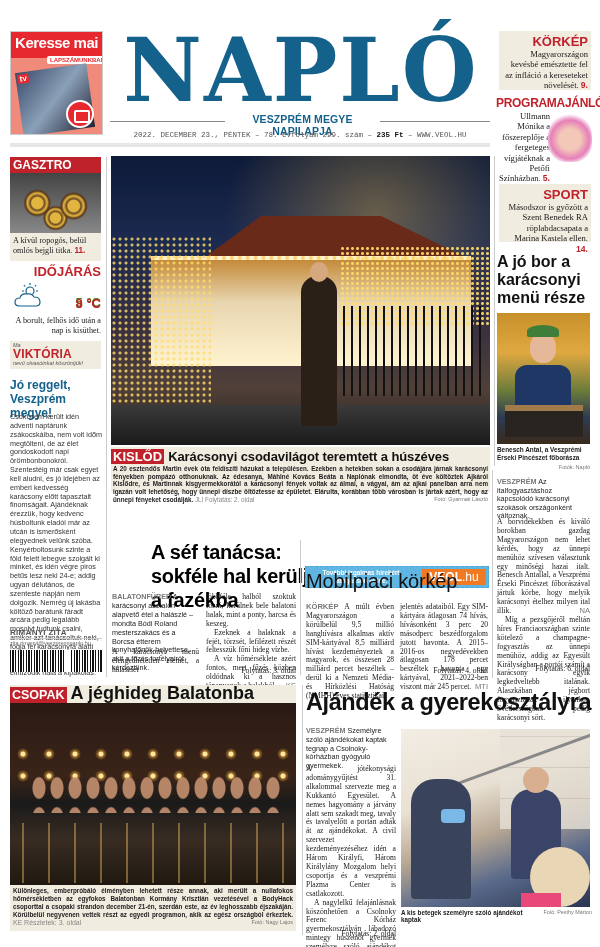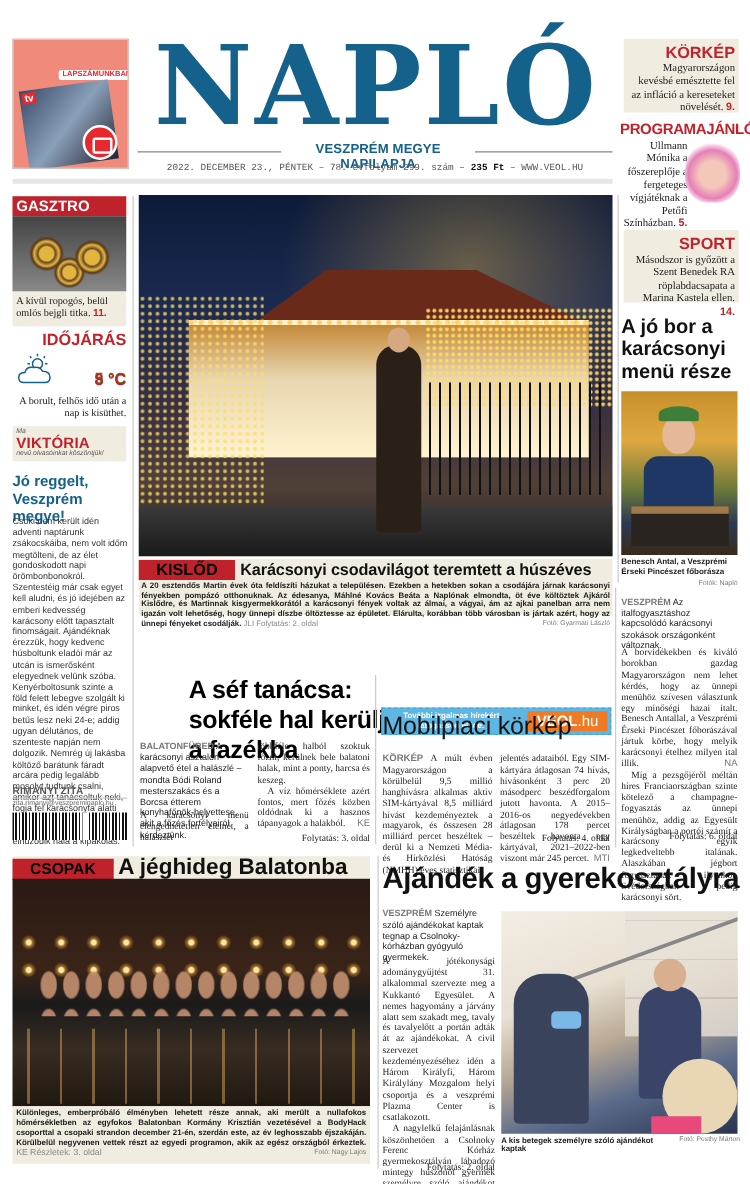--- a/index.html
+++ b/index.html
@@ -85,21 +85,21 @@
   #lead-img .house { position:absolute; left:40px; top:100px; width:320px; height:110px; background: linear-gradient(180deg,#c48a3a,#e8d6b0 40%,#fff3d0); border-top:4px dotted #ffd070; }
   #lead-img .roof { position:absolute; left:60px; top:60px; width:300px; height:44px; background:#6a2a1a; clip-path: polygon(10% 100%, 30% 0, 70% 0, 100% 100%); }
   #lead-img .lights { position:absolute; left:0; top:80px; width:100px; height:200px; background: radial-gradient(circle,#ffdc6a 1px, transparent 2px) 0 0/6px 6px; opacity:0.8; }
   #lead-img .lights2 { position:absolute; right:0; top:90px; width:150px; height:80px; background: radial-gradient(circle,#ffdc6a 1px, transparent 2px) 0 0/5px 5px; opacity:0.9; }
   #lead-img .gate { position:absolute; left:200px; top:150px; width:170px; height:90px; background: repeating-linear-gradient(90deg,#111 0 2px, transparent 2px 8px); }
   #lead-img .person { position:absolute; left:190px; top:120px; width:36px; height:150px; background:#2a2018; border-radius:16px 16px 4px 4px; }
   #lead-img .person::before { content:""; position:absolute; left:9px; top:-14px; width:18px; height:20px; border-radius:50%; background:#d6a880; }
   #lead-img .ground { position:absolute; left:0; bottom:0; width:100%; height:40px; background: linear-gradient(#3a3a3a,#1a1a1a); }
 
   #lead-head { left: 111px; top: 447px; width: 379px; height: 17px; }
-  .kicker { display:inline-block; background:#c0222b; color:#000000; font-family:"Liberation Sans",sans-serif; font-weight:bold; padding:0 14px; }
+  .kicker { display:inline-block; background:#c0222b; color:#ffffff; font-family:"Liberation Sans",sans-serif; font-weight:bold; padding:0 2px; }
   #lead-head .kicker { font-size: 13px; line-height:16px; }
   #lead-head .title { font-family:"Liberation Sans",sans-serif; font-weight:bold; font-size:13px; line-height:16px; color:#111; letter-spacing:-0.1px; }
   #lead-text { left: 111px; top: 464px; width: 379px; height: 28px; padding: 1px 2px; font-family:"Liberation Sans",sans-serif; font-weight:bold; font-size:6.3px; line-height:7.7px; text-align:justify; }
   #lead-text .sig { color:#888; font-weight:normal; }
   #lead-text .credit { float:right; color:#777; font-weight:normal; font-size:5.5px; }
 
   
   #sef-title { left: 112px; top: 540px; width: 185px; font-family:"Liberation Sans",sans-serif; font-weight:bold; font-size:20px; line-height:24px; color:#000000; letter-spacing:-0.3px;margin-left:39px; }
   #sef-c1 { left: 112px; top: 593px; width: 87px; font-family:"Liberation Sans",sans-serif; font-size:7.2px; line-height:8.9px; }
   #sef-c1 .kw { font-weight:bold; color:#777; }
@@ -154,20 +154,21 @@
   #aj-credit { left: 540px; top: 909px; width: 52px; text-align:right; font-family:"Liberation Sans",sans-serif; font-size:5.4px; color:#777; }
 
   #vr-main { left: 302px; top: 685px; width:1px; height: 250px; background:#ccc; }
   #vr-left { left: 106px; top: 157px; width:1px; height: 520px; background:#ccc; }
   #vr-right { left: 494px; top: 156px; width:1px; height: 310px; background:#ccc; }
 </style>
 </head>
 <body>
 
 <div id="promo" class="abs">
+  <div class="top">Keresse mai</div>
   <div class="sub">LAPSZÁMUNKBAN!</div>
   <div class="mag">
     <span class="tv">tv</span>
   </div>
   <div class="tvicon"></div>
 </div>
 
 <div id="logo" class="abs">NAPLÓ</div>
 <div id="tagline-row" class="abs">
   <div class="line" style="left:0;width:115px"></div>
@@ -267,20 +268,21 @@
   <span class="sig">JLI</span>
   <span class="sig">Folytatás: 2. oldal</span>
   <span class="credit">Fotó: Gyarmati László</span>
 </div>
 
 <div id="sef-title" class="abs">A séf tanácsa: sokféle hal kerüljön a fazékba</div>
 <div id="sef-c1" class="abs"><span class="kw">BALATONFÜRED</span> <span>A karácsonyi asztalon alapvető étel a halászlé – mondta Bódi Roland mesterszakács és a Borcsa étterem konyhafőnök-helyettese, akit a főzés fortélyairól kérdeztünk.</span></div>
 <div id="sef-c1b" class="abs">A karácsonyi menü elengedhetetlen elemét, a halászlét</div>
 <div id="sef-c2" class="abs">
   <p>többféle halból szoktuk főzni, kerülnek bele balatoni halak, mint a ponty, harcsa és keszeg.</p>
+  <p>Ezeknek a halaknak a fejét, törzsét, lefilézett részét feltesszük főni hideg vízbe.</p>
   <p><span>A víz hőmérséklete azért fontos, mert főzés közben oldódnak ki a hasznos tápanyagok a halakból.</span> <span class="sig-r">KE</span></p>
 </div>
 <div id="sef-cont" class="abs">Folytatás: 3. oldal</div>
 <div id="vr1" class="abs"></div>
 
 <div id="veol" class="abs">
   <div class="txt">További izgalmas hírekért látogasson el ide:</div>
   <div class="btn"><b>VEOL</b><span>.hu</span></div>
 </div>
 <div id="mobil-title" class="abs">Mobilpiaci körkép</div>

